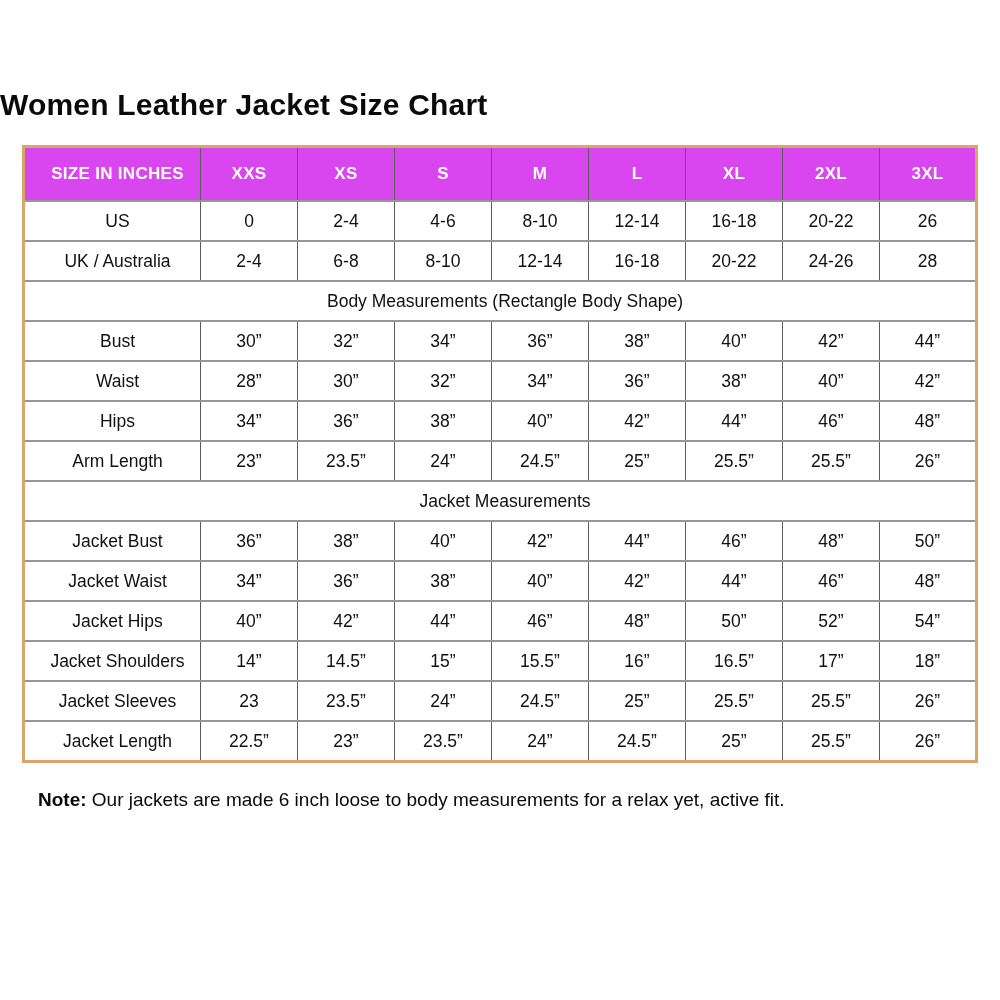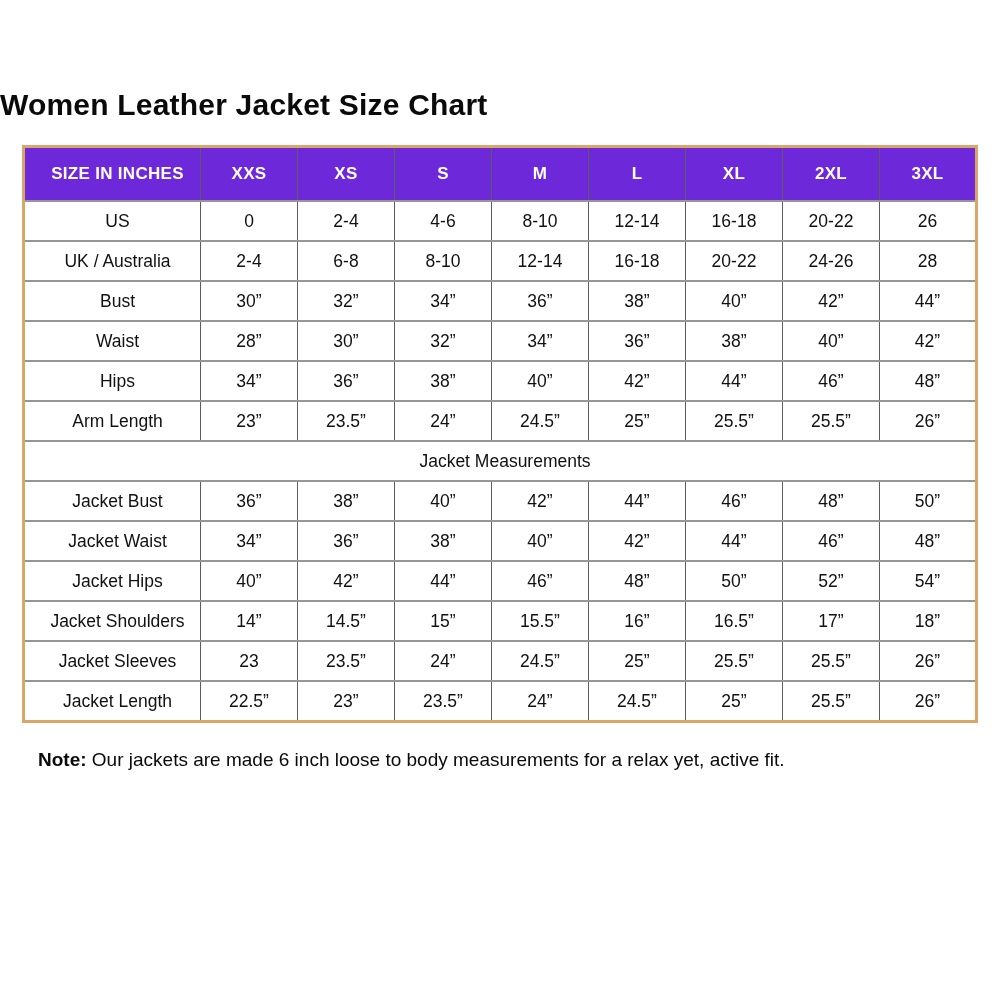--- a/index.html
+++ b/index.html
@@ -36,21 +36,21 @@
     border-top: 2px solid #969696;
     border-bottom: 2px solid #969696;
     border-left: 1px solid #5c5c5c;
     border-right: 1px solid #5c5c5c;
     text-align: center;
     vertical-align: middle;
     overflow: hidden;
     white-space: nowrap;
   }
   table.size-table th {
-    background: #6d28d9;
+    background: #d946ef;
     color: #ffffff;
     font-size: 17px;
     font-weight: 700;
     height: 50px;
     letter-spacing: 0.3px;
   }
   table.size-table td {
     height: 36px;
     font-size: 17.5px;
     font-weight: 400;
@@ -121,20 +121,23 @@
         <td>2-4</td>
         <td>6-8</td>
         <td>8-10</td>
         <td>12-14</td>
         <td>16-18</td>
         <td>20-22</td>
         <td>24-26</td>
         <td>28</td>
       </tr>
       <tr>
+        <td colspan="9" class="section-cell">Body Measurements (Rectangle Body Shape)</td>
+      </tr>
+      <tr>
         <td class="label-col">Bust</td>
         <td>30”</td>
         <td>32”</td>
         <td>34”</td>
         <td>36”</td>
         <td>38”</td>
         <td>40”</td>
         <td>42”</td>
         <td>44”</td>
       </tr>

